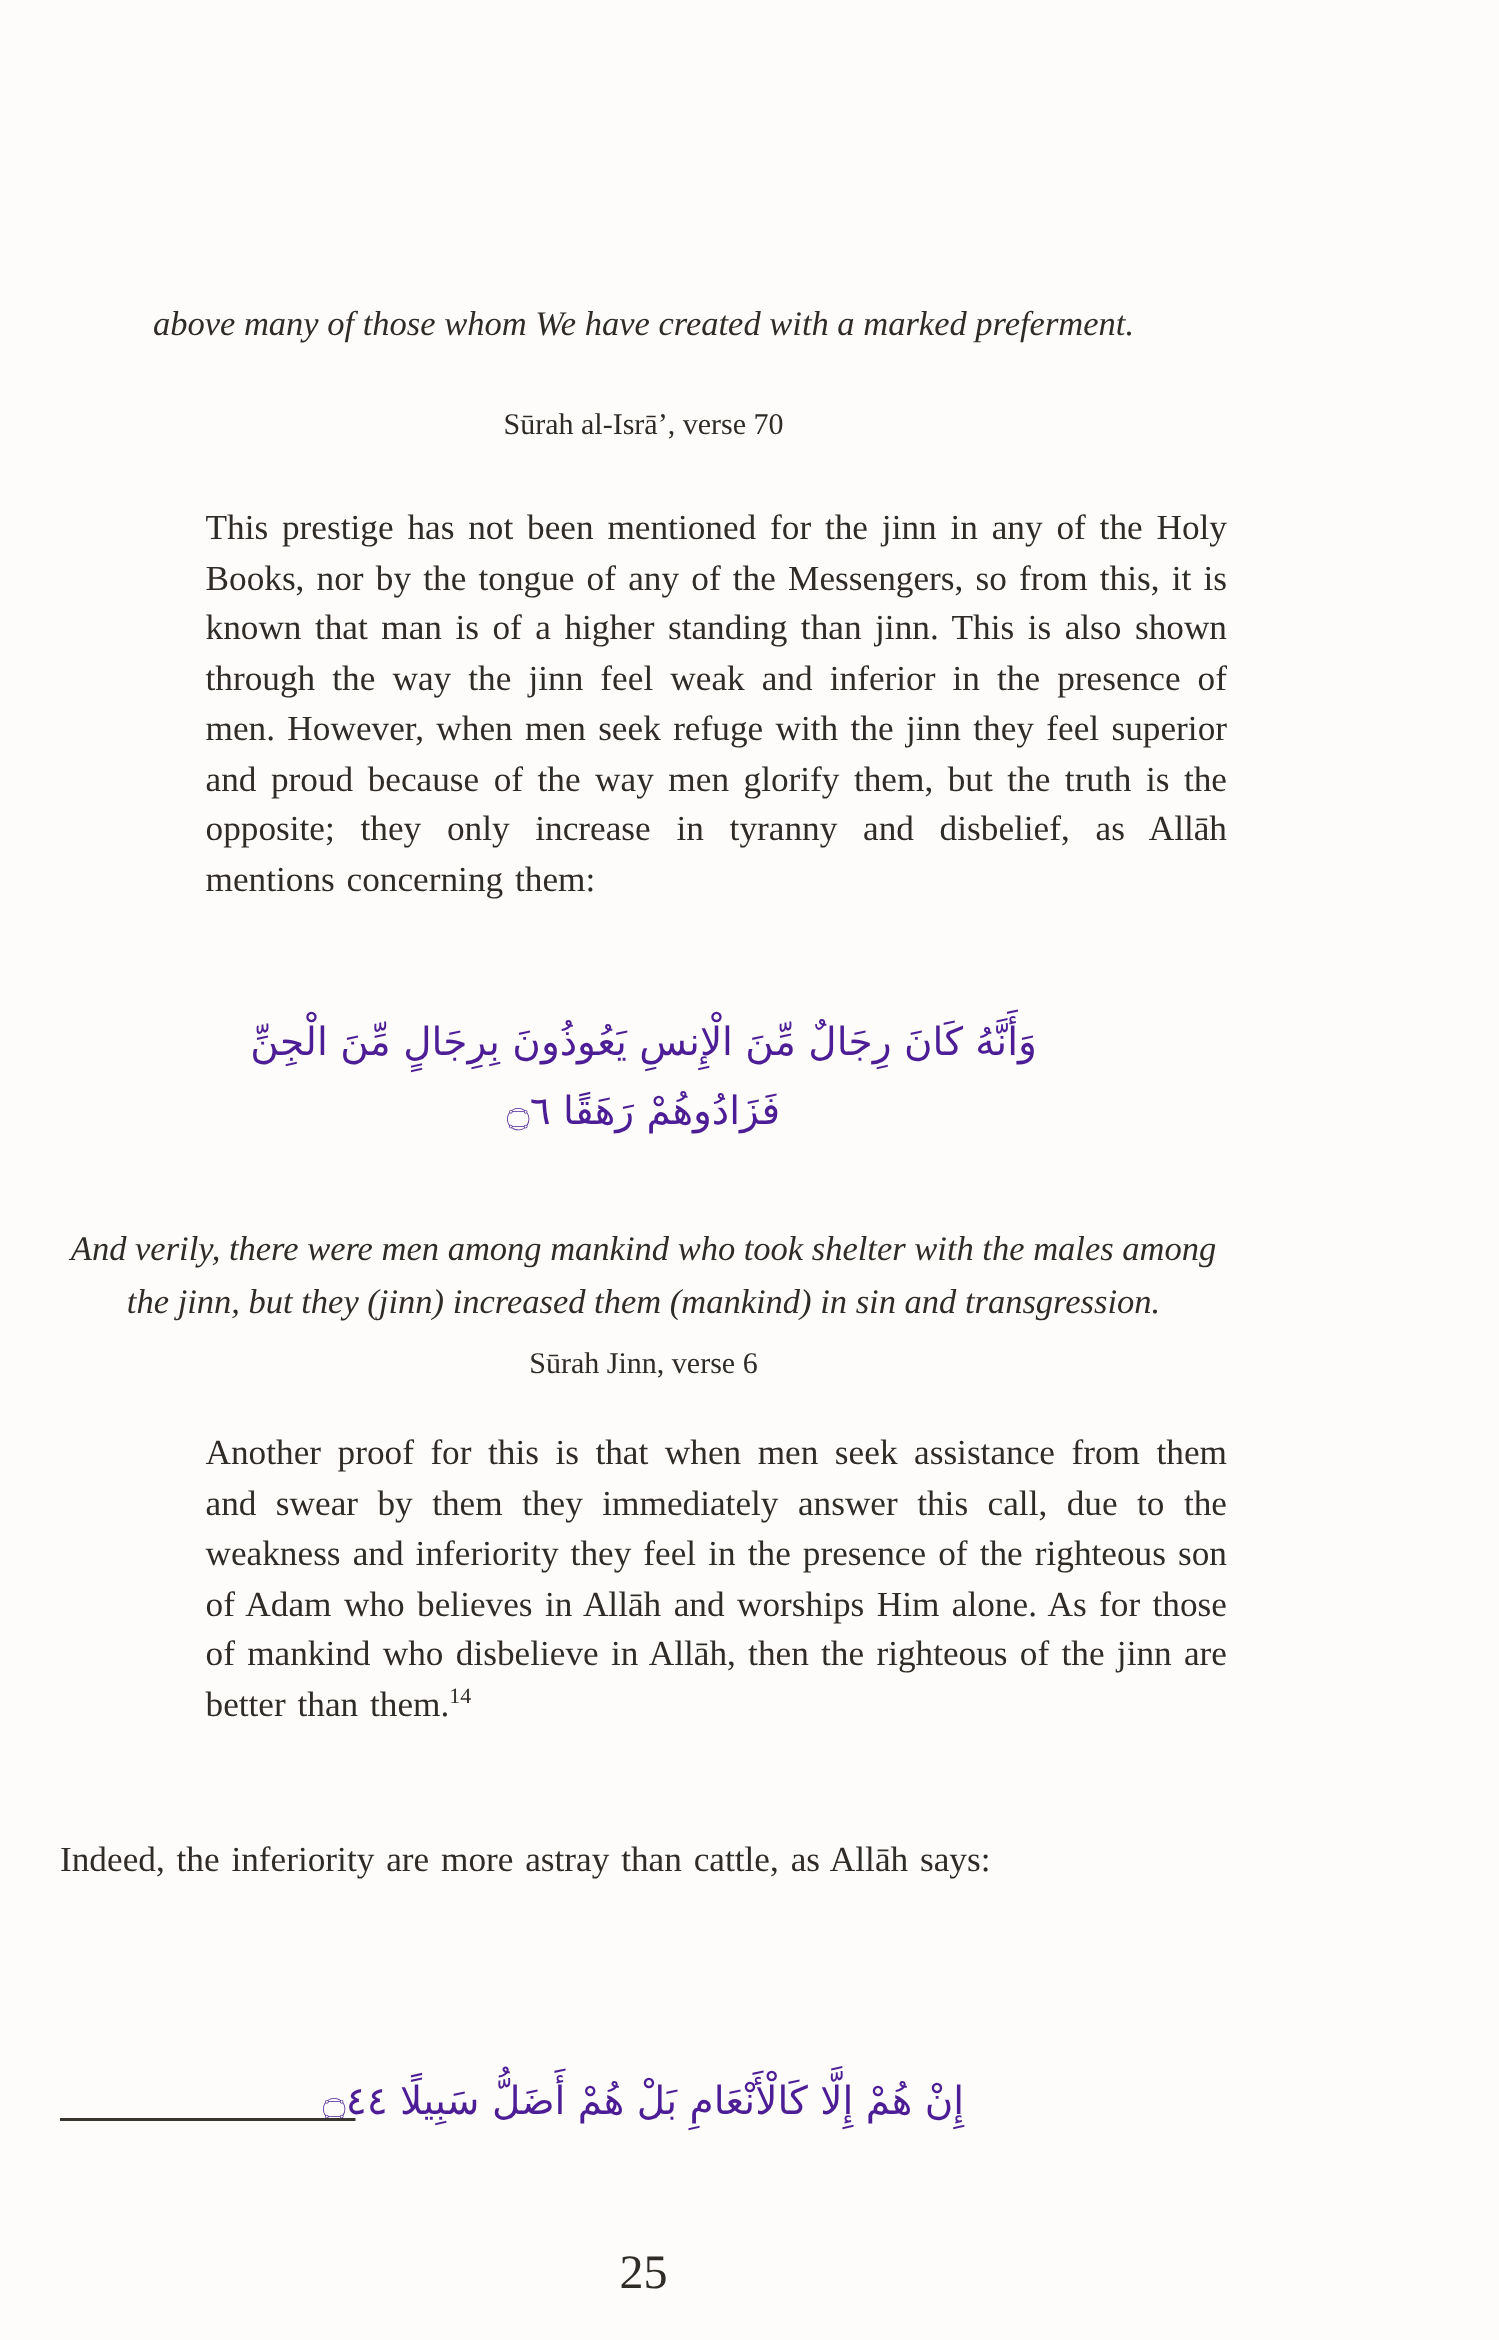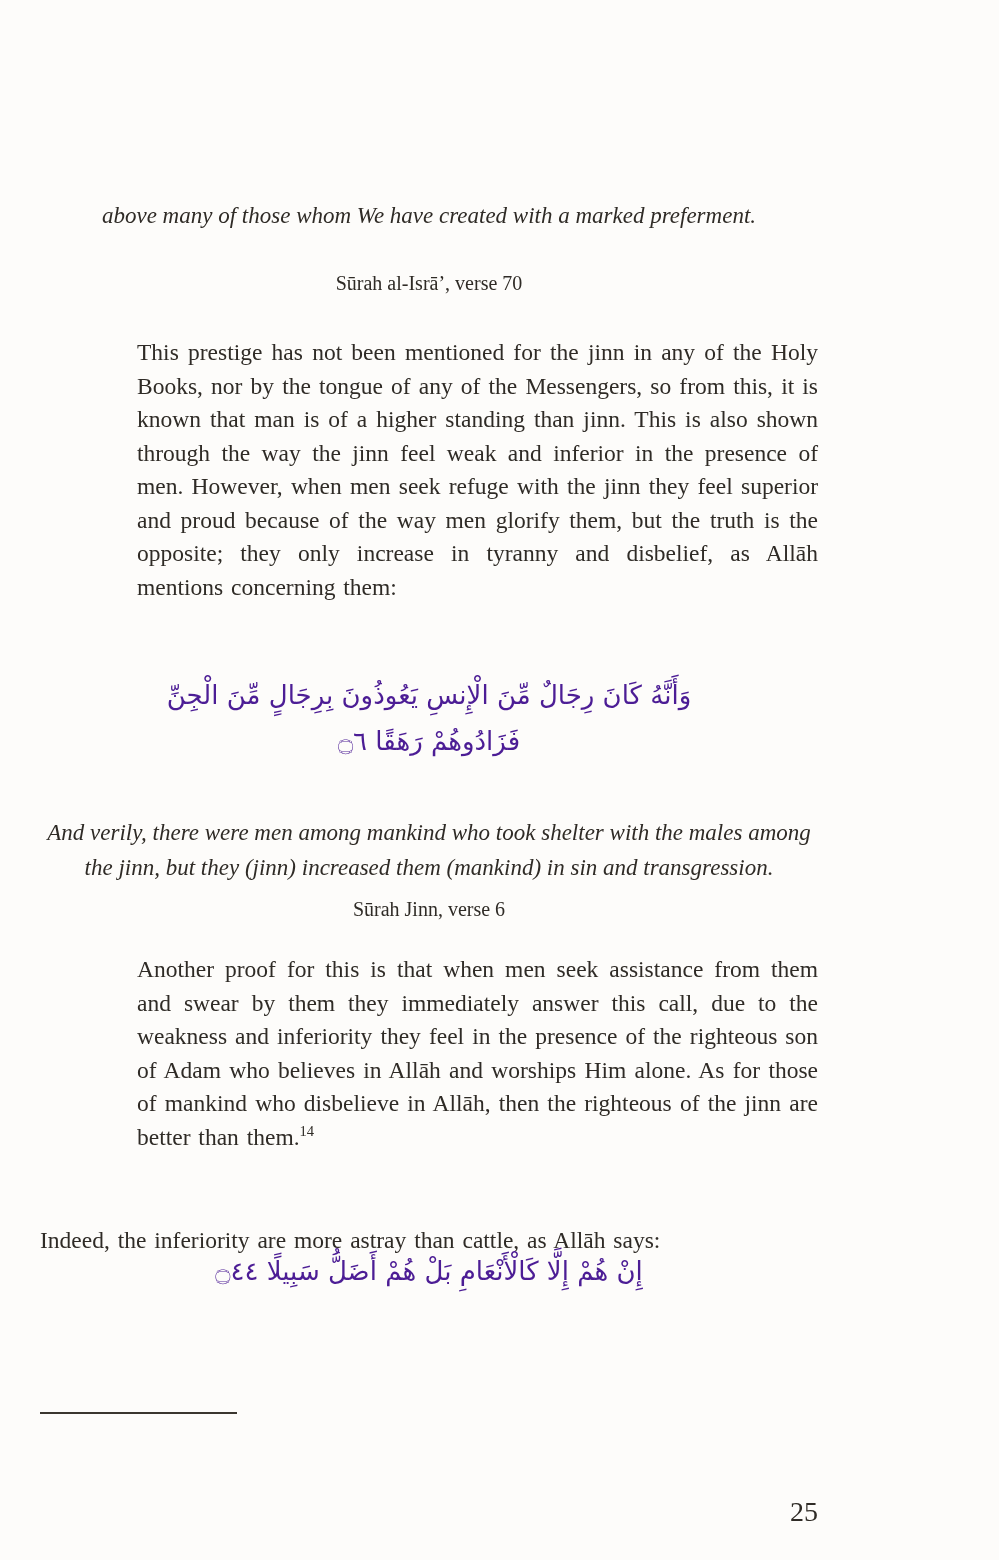--- a/index.html
+++ b/index.html
@@ -75,22 +75,22 @@
     top: 1438px;
     width: 760px;
     font-size: 19px;
     line-height: 24px;
     text-align: left;
   }
   .page-number {
     left: 40px;
     top: 1496px;
     width: 778px;
-    text-align: right;
-    font-size: 28px;
+    text-align: center;
+    font-size: 32px;
   }
 </style>
 </head>
 <body>
 
 <div class="page">
 
   <div class="abs column-quote quote-italic" style="top:198px;">above many of those whom We have created with a marked preferment.</div>
 
   <div class="abs column-quote quote-source" style="top:271px;">Sūrah al-Isrā’, verse 70</div>
@@ -103,20 +103,20 @@
   </div>
 
   <div class="abs column-quote quote-italic" style="top:815px; line-height:35px;">And verily, there were men among mankind who took shelter with the males among the jinn, but they (jinn) increased them (mankind) in sin and transgression.</div>
 
   <div class="abs column-quote quote-source" style="top:897px;">Sūrah Jinn, verse 6</div>
 
   <p class="abs body-para indented" style="top:953px;"><span>Another proof for this is that when men seek assistance from them and swear by them they immediately answer this call, due to the weakness and inferiority they feel in the presence of the righteous son of Adam who believes in Allāh and worships Him alone. As for those of mankind who disbelieve in Allāh, then the righteous of the </span><span class="it">jinn</span><span> are better than them.</span><sup>14</sup></p>
 
   <p class="abs body-para fullwidth" style="top:1224px;"><span>Indeed, the inferiority are more astray than cattle, as Allāh says:</span></p>
 
-  <div class="abs arabic" style="top:1248px;" dir="rtl">إِنْ هُمْ إِلَّا كَالْأَنْعَامِ بَلْ هُمْ أَضَلُّ سَبِيلًا ۝٤٤</div>
+  <div class="abs arabic" style="top:1378px;" dir="rtl">إِنْ هُمْ إِلَّا كَالْأَنْعَامِ بَلْ هُمْ أَضَلُّ سَبِيلًا ۝٤٤</div>
 
   <div class="abs footnote-rule"></div>
 
 
   <div class="abs page-number">25</div>
 
 </div>
 
 </body></html>

